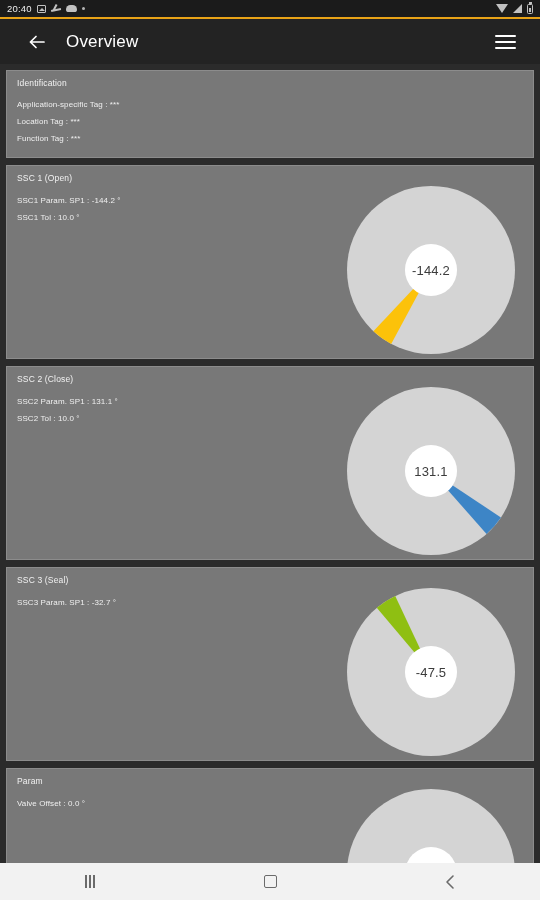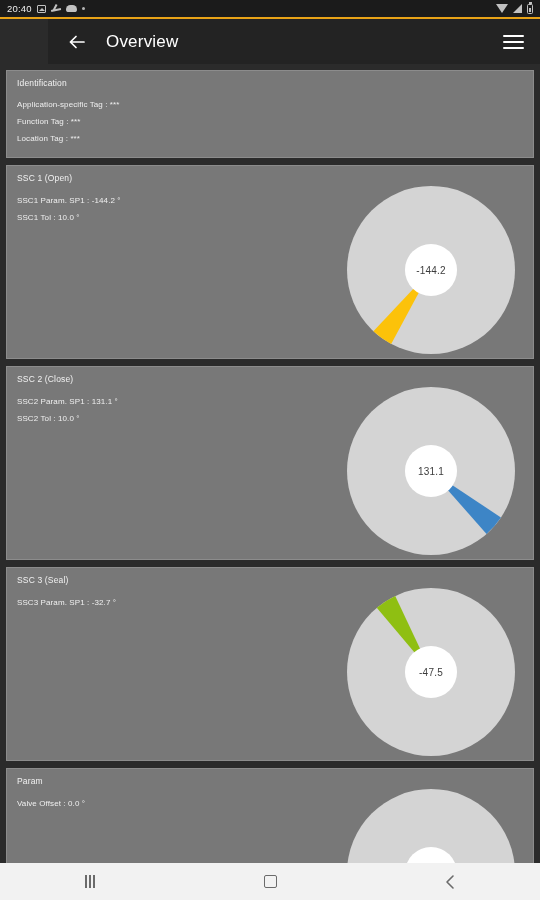--- a/index.html
+++ b/index.html
@@ -32,21 +32,21 @@
   .ic-sig { width: 0; height: 0; border-left: 9px solid transparent; border-bottom: 9px solid #d8d8d8; }
   .ic-bat { width: 6px; height: 10px; border: 1.4px solid #d8d8d8; border-radius: 1.5px; position: relative; }
   .ic-bat::before { content:""; position:absolute; top:-2.6px; left:1.3px; width:2.5px; height:1.6px; background:#d8d8d8; }
   .ic-bat::after { content:""; position:absolute; left:0.6px; bottom:0.6px; right:0.6px; height:55%; background:#d8d8d8; }
 
   .accent-line { height: 2px; background: #e8a317; flex: 0 0 auto; }
 
   
   .appbar {
     height: 45px; background: #232323; display: flex; align-items: center;
-    padding: 0 16px; flex: 0 0 auto; margin-left: 48px;
+    padding: 0 24px; flex: 0 0 auto;
   }
   .back-btn { width: 26px; height: 26px; display: flex; align-items: center; justify-content: center; cursor: pointer; }
   .back-btn svg { display: block; }
   .app-title { color: #ffffff; font-size: 17px; margin-left: 16px; letter-spacing: .2px; }
   .spacer { flex: 1 1 auto; }
   .menu-btn { width: 26px; height: 26px; display: flex; flex-direction: column; justify-content: center; gap: 4px; cursor: pointer; align-items: flex-end; }
   .menu-btn i { display: block; width: 21px; height: 2px; background: #ffffff; border-radius: 1px; }
 
   
   .content { flex: 1 1 auto; overflow: hidden; padding: 6px 6px 0 6px; background: #2b2b2b; }
@@ -66,21 +66,21 @@
   .ident .card-body { min-height: 58px; }
   .ident .rows { padding-top: 5px; }
 
   
   .gauge-wrap { position: absolute; right: 18px; top: 0; }
   .gauge { position: relative; }
   .gauge svg { display: block; }
   .gauge-val {
     position: absolute; left: 0; right: 0; top: 0; bottom: 0;
     display: flex; align-items: center; justify-content: center;
-    color: #3c3c3c; font-size: 10px; letter-spacing: .2px;
+    color: #3c3c3c; font-size: 13px; letter-spacing: .2px;
   }
 
   .ssc-card .card-body { height: 172px; }
   .offset-card .card-body { height: 150px; }
   .offset-card { margin-bottom: 0; }
 
   
   .navbar {
     height: 37px; background: #f2f2f2; display: flex; align-items: center;
     justify-content: space-around; flex: 0 0 auto;
@@ -127,22 +127,22 @@
     </div>
   </div>
 
   <div class="content">
 
     <div class="card ident">
       <div class="card-head">Identification</div>
       <div class="card-body">
         <div class="rows">
           <div class="row">Application-specific Tag :  ***</div>
+          <div class="row">Location Tag :  ***</div>
           <div class="row">Function Tag :  ***</div>
-          <div class="row">Location Tag :  ***</div>
         </div>
       </div>
     </div>
 
     <div class="card ssc-card">
       <div class="card-head">SSC 1 (Open)</div>
       <div class="card-body">
         <div class="rows">
           <div class="row">SSC1 Param. SP1 :  -144.2 °</div>
           <div class="row">SSC1 Tol :  10.0 °</div>

